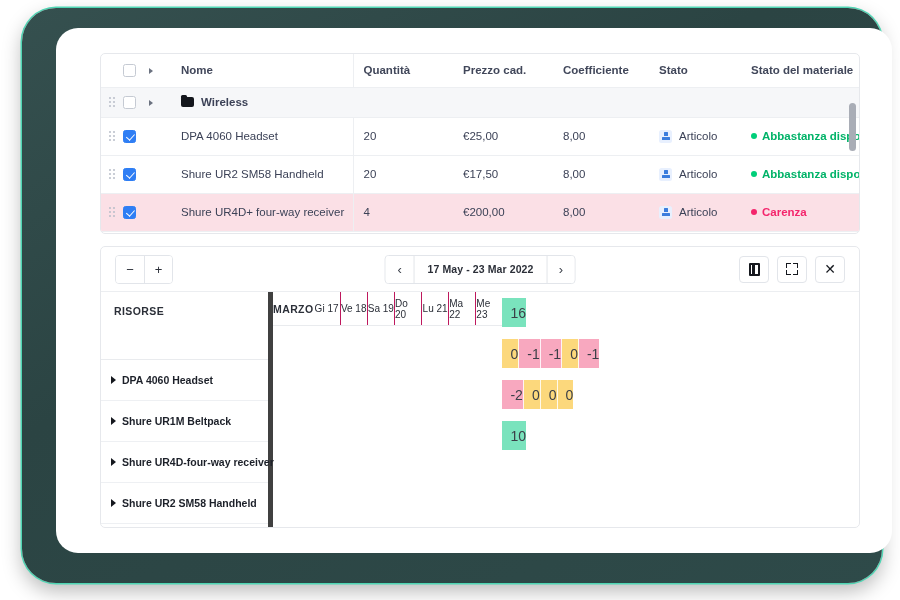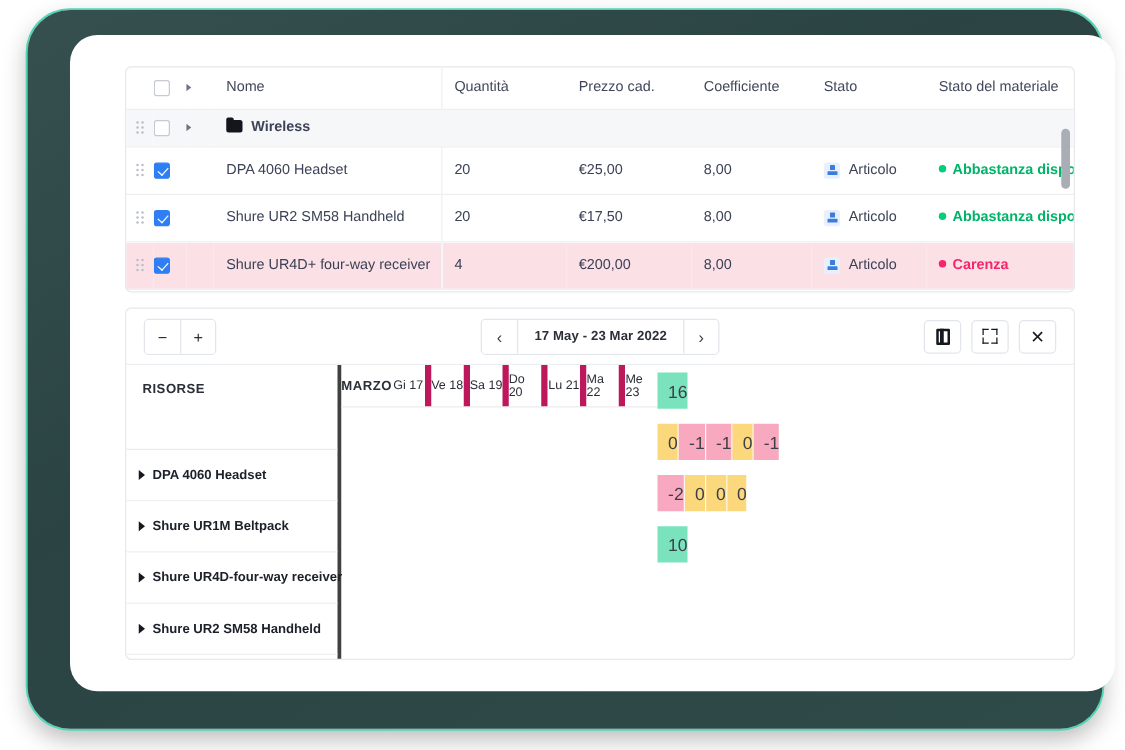--- a/index.html
+++ b/index.html
@@ -46,21 +46,21 @@
     font-size: 11.5px;
     color: #3c4257;
     text-align: left;
     padding: 0 10px;
     height: 38px;
     vertical-align: middle;
     border-bottom: 1px solid #edeff2;
     white-space: nowrap;
     overflow: hidden;
   }
-  .tbl th { font-weight: 400; color: #41475a; height: 33px; }
+  .tbl th { font-weight: 700; color: #41475a; height: 33px; }
   .tbl tr.group-row td { background: #f6f7f9; font-weight: bold; height: 30px; }
   .tbl tr.alert-row td { background: #fbe0e6; }
 
   .c-handle { width: 22px; padding: 0 0 0 8px !important; }
   .c-check  { width: 26px; padding: 0 !important; }
   .c-arrow  { width: 22px; padding: 0 !important; }
   .c-name   { width: 182px; border-right: 1px solid #edeff2; }
   .c-qty    { width: 100px; }
   .c-price  { width: 100px; }
   .c-coef   { width: 96px; }
@@ -174,21 +174,21 @@
   .ico-expand { width:12px; height:12px; position:relative; }
   .ico-expand span { position:absolute; width:5px; height:5px; border:1.6px solid #15181e; }
   .ico-expand span:nth-child(1){ left:0; top:0; border-right:none; border-bottom:none; }
   .ico-expand span:nth-child(2){ right:0; top:0; border-left:none; border-bottom:none; }
   .ico-expand span:nth-child(3){ left:0; bottom:0; border-right:none; border-top:none; }
   .ico-expand span:nth-child(4){ right:0; bottom:0; border-left:none; border-top:none; }
   .ico-x { font-size:14px; color:#15181e; line-height:1; font-weight:400; }
 
   
   #gantt-body { display:flex; height:237px; }
-  #res-col { width: 172px; flex:none; border-right:3px solid #404040; }
+  #res-col { width: 172px; flex:none; border-right:5px solid #404040; }
   #res-head { height: 68px; border-bottom:1px solid #e9ebee; display:flex; align-items:flex-start; padding:13px 0 0 13px;}
   #res-head span { font-size:10.5px; font-weight:bold; color:#2b2f38; letter-spacing:.4px; }
   .res-row {
     height: 41px; display:flex; align-items:center; padding-left:10px;
     border-bottom:1px solid #eef0f3; gap:6px;
   }
   .res-row .tri {
     width:0;height:0;border-left:5px solid #15181e;
     border-top:4px solid transparent;border-bottom:4px solid transparent; flex:none;
   }
@@ -196,21 +196,21 @@
 
   #time-col { flex:1; display:flex; flex-direction:row; min-width:0; }
   #month-head {
     height: 34px; border-bottom:1px solid #e9ebee;
     display:flex; align-items:center; justify-content:center;
   }
   #month-head span { font-size:10.5px; font-weight:bold; color:#2b2f38; letter-spacing:.4px; }
   #days-head { height: 34px; border-bottom:1px solid #e9ebee; display:flex; }
   .day-cell {
     flex:1; display:flex; align-items:center; justify-content:center;
-    font-size:10px; color:#2b2f38; border-left:5px solid #be185d;
+    font-size:10px; color:#2b2f38; border-left:1px solid #be185d;
   }
   .day-cell:first-child { border-left:none; }
 
   .bar-row { height:41px; display:flex; align-items:center; border-bottom:1px solid #eef0f3; position:relative; }
   .bar-track { position:absolute; left:0; right:0; top:6px; height:29px; display:flex; }
   .seg {
     display:flex; align-items:center; padding-left:8px;
     font-size:14px; color:#3b3f47; font-weight:500;
     border-right:1px solid rgba(255,255,255,.85);
   }

